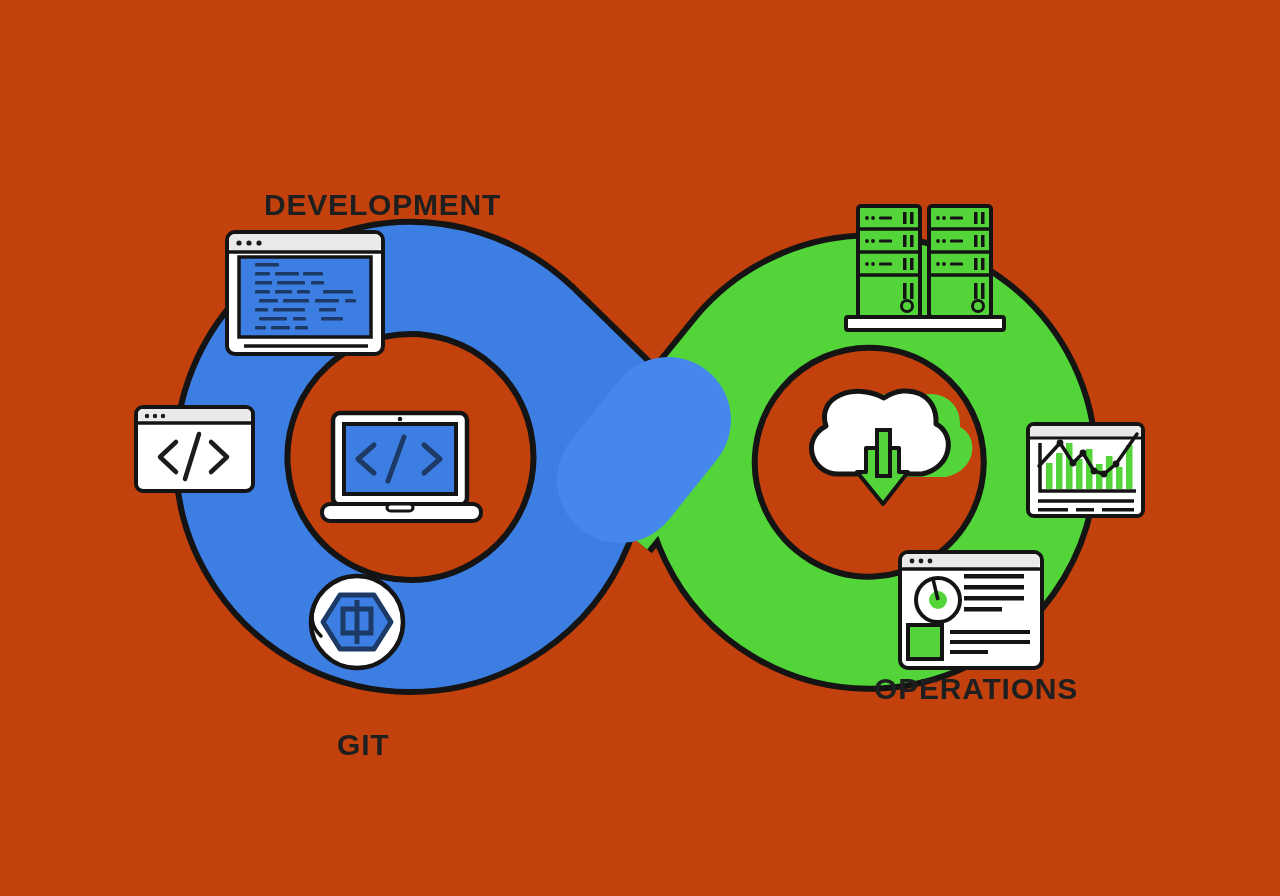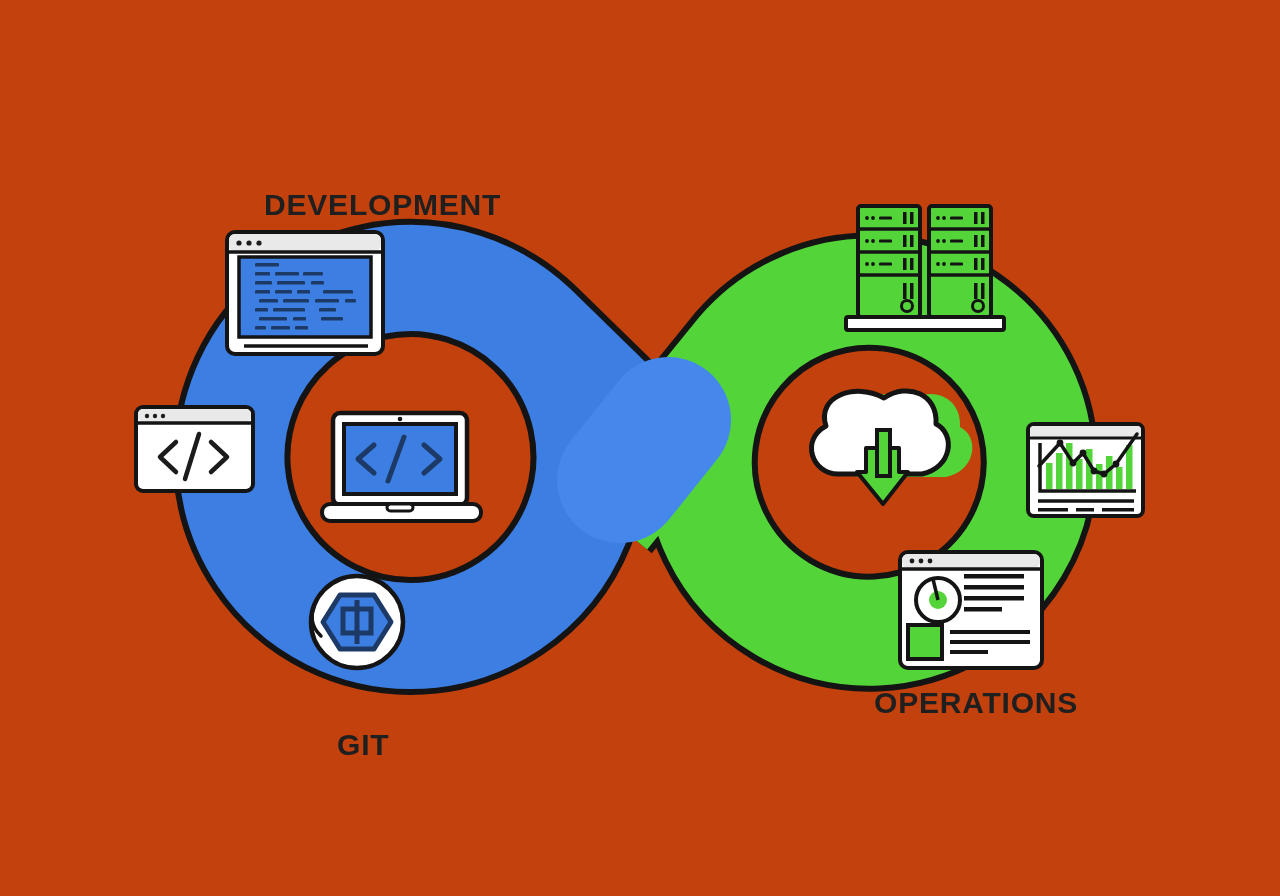--- a/index.html
+++ b/index.html
@@ -7,21 +7,21 @@
     --outline:#141414; --titlebar:#e9e9e9; --window_dot:#1c1c1c; --text:#1f1f1f; --white:#ffffff;
   }
   html,body{margin:0;padding:0;background:#ffffff;}
   .stage{position:relative;width:1280px;height:896px;background:#c2410c;overflow:hidden;
          font-family:Liberation Sans, sans-serif;}
   .stage svg{position:absolute;left:0;top:0;}
   .diagram-label{position:absolute;color:var(--text);font-size:30px;font-weight:600;
                  letter-spacing:0.8px;white-space:nowrap;}
   #label-development{left:264px;top:188px;}
   #label-git{left:337px;top:728px;}
-  #label-operations{left:874px;top:686px;}
+  #label-operations{left:874px;top:672px;}
 </style>
 </head>
 <body>
 
 <div class="stage">
 
 <svg width="1280" height="896" viewBox="0 0 1280 896">
 
   <g>
 

